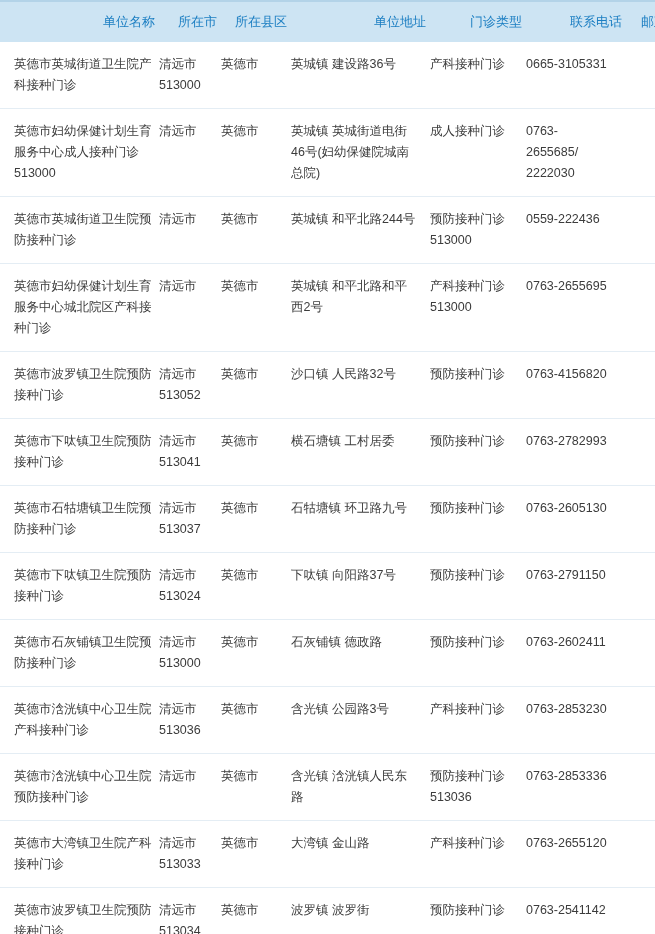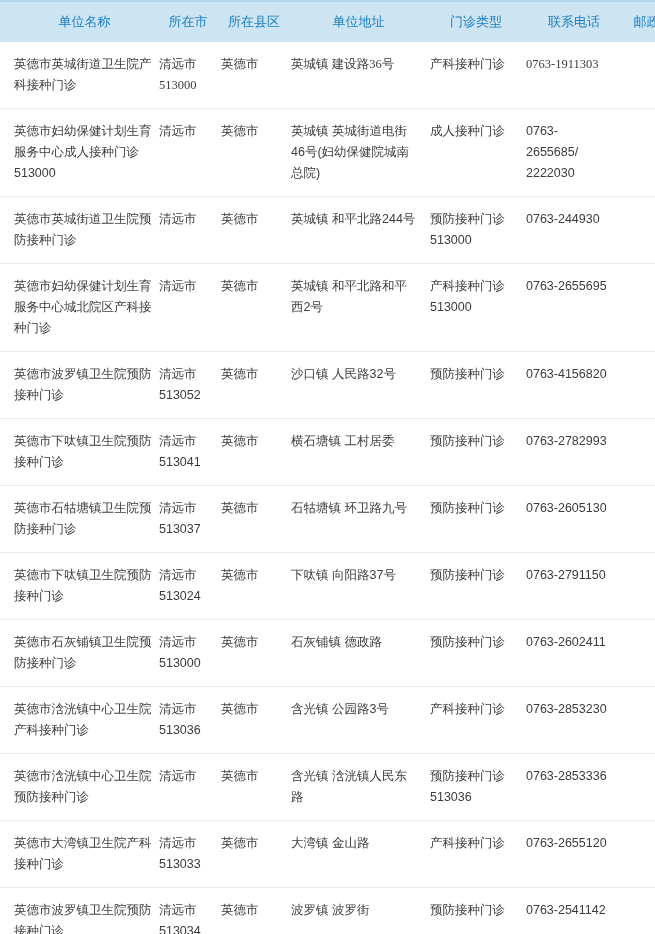--- a/index.html
+++ b/index.html
@@ -13,38 +13,38 @@
   html,body{margin:0;padding:0;background:var(--page-bg);}
   body{font-family:"Liberation Sans","DejaVu Sans",sans-serif;}
   .page{width:655px;overflow:hidden;}
   table{width:655px;border-collapse:collapse;table-layout:fixed;}
   thead th{
     background:var(--header-bg);
     color:var(--header-text);
     font-weight:normal;
     font-size:13px;
     line-height:16px;
-    text-align:center;
+    text-align:right;
     vertical-align:middle;
     padding:12px 4px 12px 0;
     border-top:2px solid var(--header-top-border);
   }
   tbody td{
     color:var(--body-text);
     font-size:12.5px;
     line-height:21px;
     text-align:left;
     vertical-align:top;
     padding:12px 6px 12px 0;
     border-top:1px solid var(--row-divider);
     white-space:pre-line;
     word-break:break-word;
     overflow-wrap:break-word;
   }
-  tbody tr:first-child td{border-top:none;font-family:Liberation Serif, serif;}
+  tbody tr:first-child td{border-top:none;}
   thead th.col-name, tbody td.col-name{padding-left:14px;}
   .col-name{width:141px;}
   .col-city{width:58px;}
   .col-district{width:66px;margin-left:14px;}
   .col-address{width:135px;}
   tbody td.col-address{padding-right:11px;}
   .col-type{width:92px;margin-top:28px;}
   .col-phone{width:96px;}
   .col-zip{width:67px;}
 </style>
@@ -65,21 +65,21 @@
         </tr>
     </thead>
     <tbody id="table-body">
         <tr>
           <td class="col-name">英德市英城街道卫生院产科接种门诊</td>
           <td class="col-city">清远市
 513000</td>
           <td class="col-district">英德市</td>
           <td class="col-address">英城镇 建设路36号</td>
           <td class="col-type">产科接种门诊</td>
-          <td class="col-phone">0763-1911303</td>
+          <td class="col-phone">0665-3105331</td>
           <td class="col-zip"></td>
         </tr>
         <tr>
           <td class="col-name">英德市妇幼保健计划生育服务中心成人接种门诊
 513000</td>
           <td class="col-city">清远市</td>
           <td class="col-district">英德市</td>
           <td class="col-address">英城镇 英城街道电街46号(妇幼保健院城南总院)</td>
           <td class="col-type">成人接种门诊</td>
           <td class="col-phone">0763-
@@ -87,21 +87,21 @@
 2222030</td>
           <td class="col-zip"></td>
         </tr>
         <tr>
           <td class="col-name">英德市英城街道卫生院预防接种门诊</td>
           <td class="col-city">清远市</td>
           <td class="col-district">英德市</td>
           <td class="col-address">英城镇 和平北路244号</td>
           <td class="col-type">预防接种门诊
 513000</td>
-          <td class="col-phone">0763-244930</td>
+          <td class="col-phone">0559-222436</td>
           <td class="col-zip"></td>
         </tr>
         <tr>
           <td class="col-name">英德市妇幼保健计划生育服务中心城北院区产科接种门诊</td>
           <td class="col-city">清远市</td>
           <td class="col-district">英德市</td>
           <td class="col-address">英城镇 和平北路和平西2号</td>
           <td class="col-type">产科接种门诊
 513000</td>
           <td class="col-phone">0763-2655695</td>

